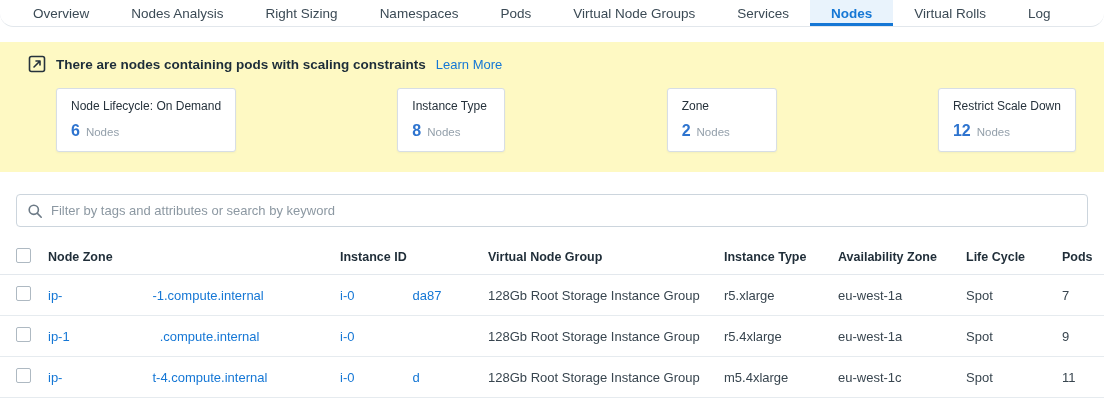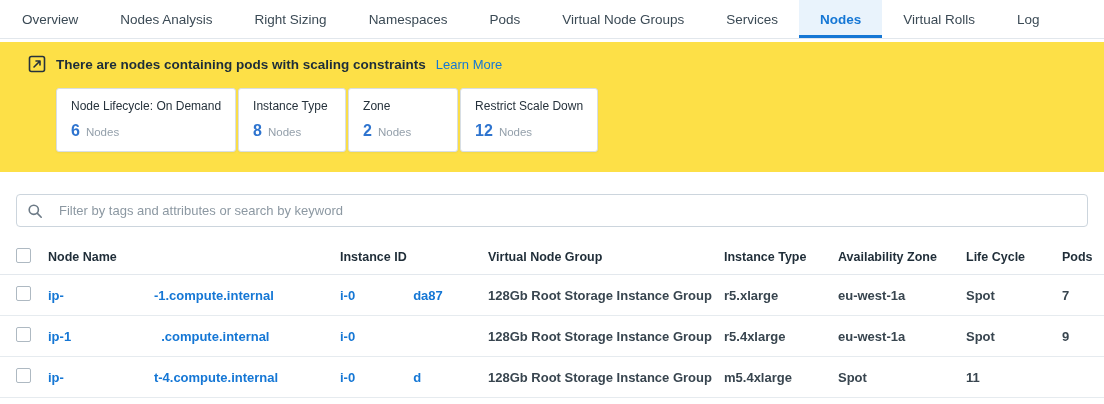--- a/index.html
+++ b/index.html
@@ -1,53 +1,53 @@
 <!DOCTYPE html>
 <html><head>
 <meta charset="utf-8">
 <style>
   * { margin: 0; padding: 0; box-sizing: border-box; }
   html, body { width: 1104px; height: 404px; overflow: hidden; background: #fff;
     font-family: "Liberation Sans", sans-serif; color: #2b3a45; }
 
   
-  .tabbar { display: flex; align-items: stretch; height: 39px; border-bottom: 1px solid #e2e7ec;
-    padding-left: 1px; }
+  .tabbar { display: flex; align-items: stretch; height: 27px; border-bottom: 1px solid #e2e7ec;
+    padding-left: 12px; border-radius: 18px; }
   .tab { display: flex; align-items: center; padding: 0 21px; font-size: 13.5px; color: #3b4a55;
     cursor: pointer; white-space: nowrap; }
   .tab.active { color: #1577d5; background: #e9f3fc; box-shadow: inset 0 -3px 0 #1577d5; font-weight: bold; }
 
   
-  .banner { margin-top: 3px; background: #fde047; padding: 13px 28px 20px 28px; }
+  .banner { margin-top: 15px; background: #fef9c3; padding: 13px 28px 20px 28px; }
   .banner-head { display: flex; align-items: center; gap: 10px; }
   .banner-icon { width: 18px; height: 18px; flex: 0 0 auto; display: flex; align-items: center; }
   .banner-msg { font-size: 13.5px; font-weight: bold; color: #1d2d39; }
   .banner-link { font-size: 13px; color: #1577d5; cursor: pointer; }
-  .cards { display: flex; gap: 2px; margin-top: 15px; margin-left: 28px; }
+  .cards { display: flex; gap: 22px; margin-top: 15px; margin-left: 28px; justify-content: space-between; }
   .card { background: #fff; border: 1px solid #d7dee5; border-radius: 3px; padding: 10px 14px 11px 14px;
     box-shadow: 0 1px 2px rgba(30,50,70,0.05); cursor: pointer; }
   .card-title { font-size: 12px; color: #26323c; white-space: nowrap; }
   .card-stat { margin-top: 9px; display: flex; align-items: baseline; gap: 6px; }
   .card-count { font-size: 16px; font-weight: bold; color: #2e74cf; }
   .card-unit { font-size: 11.5px; color: #94a0ab; }
   .card-w1 { min-width: 165px; } .card-w2 { min-width: 108px; }
   .card-w3 { min-width: 110px; } .card-w4 { min-width: 122px; }
 
   
   .searchbox { margin: 22px 16px 0 16px; height: 33px; border: 1px solid #ccd5dd; border-radius: 4px;
-    display: flex; align-items: center; padding: 0 10px; gap: 16px; background: #fff; }
+    display: flex; align-items: center; padding: 0 10px; gap: 8px; background: #fff; }
   .search-icon { width: 16px; height: 16px; color: #6c7a86; flex: 0 0 auto; }
   .searchbox input { border: none; outline: none; flex: 1; font-size: 13px; color: #33424e;
     font-family: "Liberation Sans", sans-serif; background: transparent; }
   .searchbox input::placeholder { color: #8c98a2; }
 
   
   .table { margin-top: 12px; width: 1104px; }
   .trow { display: grid; grid-template-columns: 48px 292px 148px 236px 114px 128px 96px 1fr;
-    align-items: center; font-weight: bold; }
+    align-items: center; }
   .thead { height: 36px; border-bottom: 1px solid #e3e8ed; font-size: 12.5px; font-weight: bold; color: #1f2d38; }
   .tbody-row { height: 41px; border-bottom: 1px solid #e6ebef; font-size: 13px; color: #38454f; }
   .cell { padding-right: 8px; white-space: nowrap; overflow: hidden; }
   .cell-check { padding-left: 16px; }
   .checkbox { width: 15px; height: 15px; border: 1px solid #aeb9c2; border-radius: 2px; background: #fff;
     cursor: pointer; display: inline-block; }
   .link { color: #1577d5; cursor: pointer; }
   .redact-gap-name { display: inline-block; width: 90px; }
   .redact-gap-id { display: inline-block; width: 58px; }
 </style>
@@ -117,21 +117,21 @@
       <path d="M10.4 10.4 L14.2 14.2" stroke-linecap="round"></path>
     </svg>
   </span>
   <input type="text" placeholder="Filter by tags and attributes or search by keyword" style="">
 </div>
 
 <div class="table">
 
   <div class="trow thead">
     <div class="cell cell-check"><span class="checkbox"></span></div>
-    <div class="cell">Node Name</div>
+    <div class="cell">Node Zone</div>
     <div class="cell">Instance ID</div>
     <div class="cell">Virtual Node Group</div>
     <div class="cell">Instance Type</div>
     <div class="cell">Availability Zone</div>
     <div class="cell">Life Cycle</div>
     <div class="cell">Pods</div>
   </div>
 
   <div class="trow tbody-row">
     <div class="cell cell-check"><span class="checkbox"></span></div>
@@ -166,17 +166,18 @@
   <div class="trow tbody-row">
     <div class="cell cell-check"><span class="checkbox"></span></div>
     <div class="cell">
       <span class="link">ip-</span><span class="redact-gap-name"></span><span class="link">t-4.compute.internal</span>
     </div>
     <div class="cell">
       <span class="link">i-0</span><span class="redact-gap-id"></span><span class="link">d</span>
     </div>
     <div class="cell">128Gb Root Storage Instance Group</div>
     <div class="cell">m5.4xlarge</div>
+    <div class="cell">eu-west-1c</div>
     <div class="cell">Spot</div>
     <div class="cell">11</div>
   </div>
 
 </div>
 
 </body></html>

